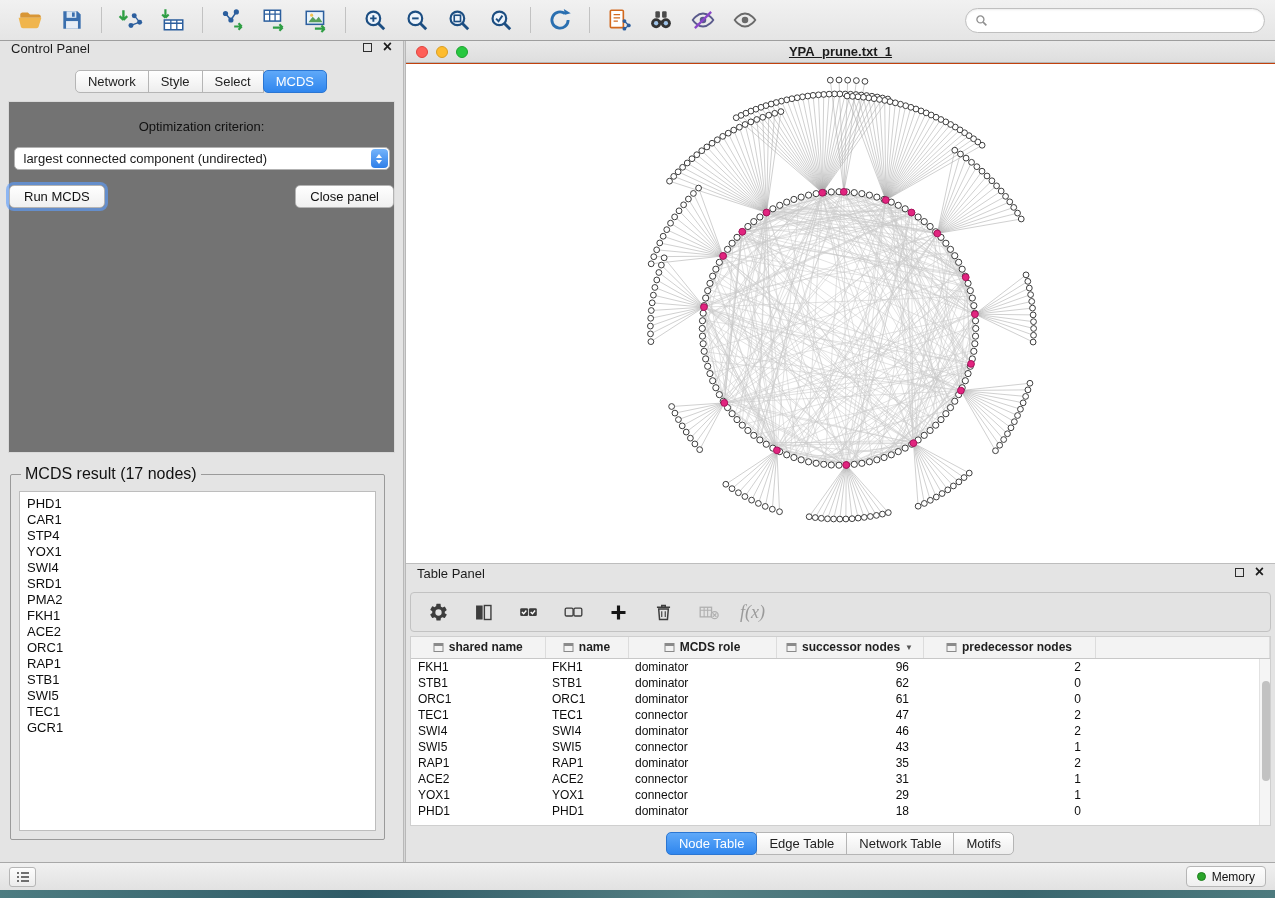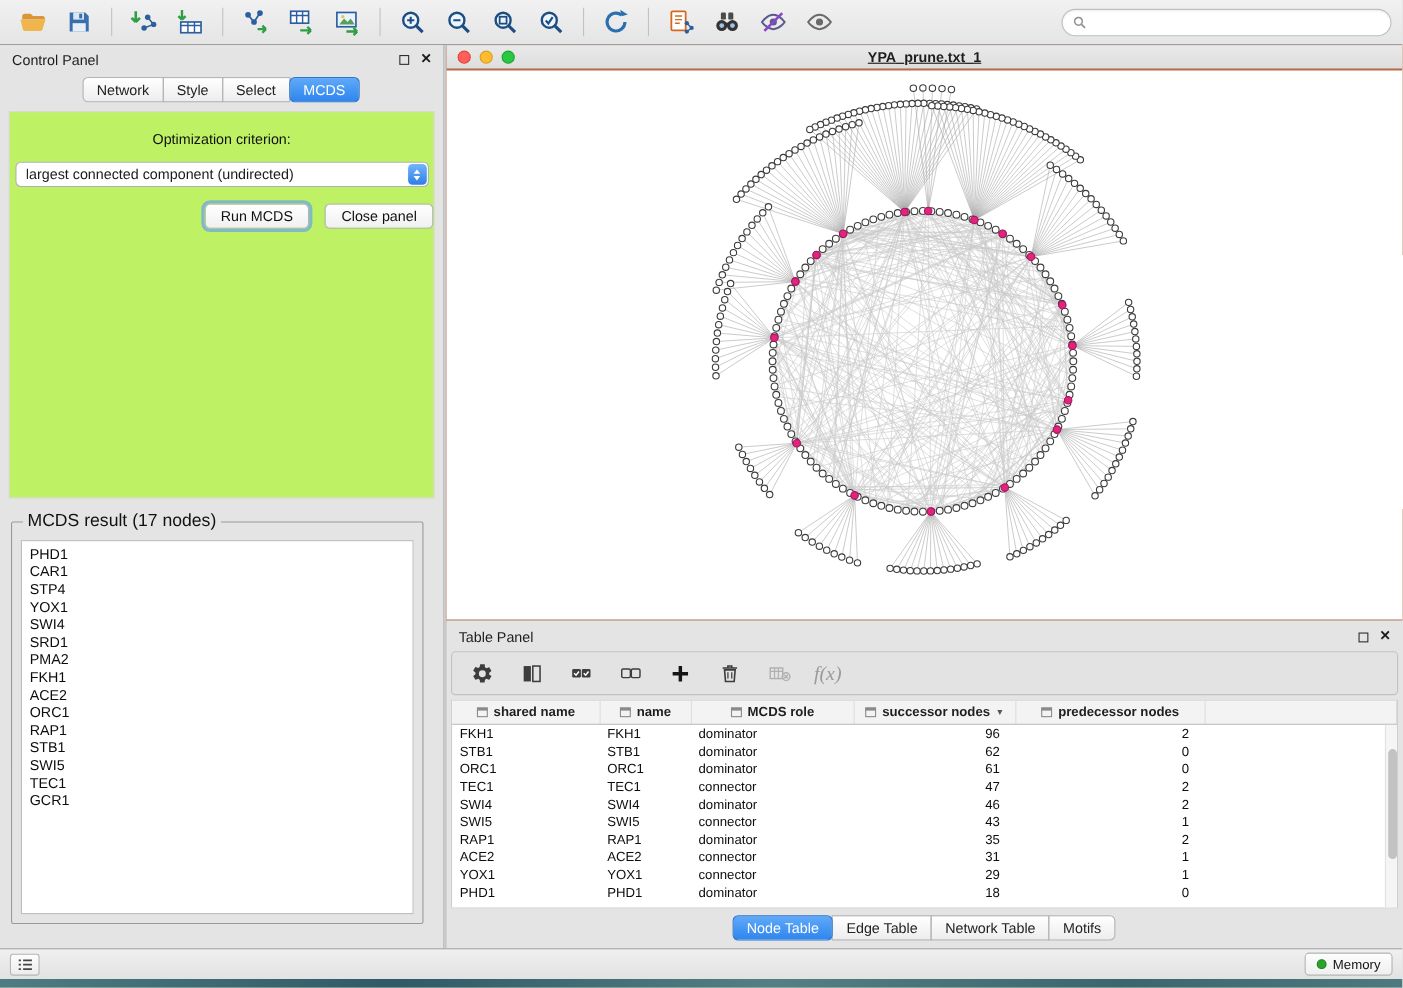--- a/index.html
+++ b/index.html
@@ -15,37 +15,37 @@
 .spacer{flex:1;}
 .searchbox{width:300px;height:25px;background:#fff;border:1px solid #bfbfbf;border-radius:13px;display:flex;align-items:center;padding:0 9px;gap:6px;box-shadow:inset 0 1px 2px rgba(0,0,0,.08);}
 .searchbox input{border:none;outline:none;flex:1;font-size:12px;background:transparent;font-family:inherit;}
 
 
 .workspace{position:absolute;top:41px;left:0;right:0;height:821px;}
 
 
 .control-panel{position:absolute;top:0;left:0;width:403px;height:100%;background:#e4e4e4;}
 .splitter{position:absolute;top:0;left:403px;width:3px;height:100%;background:#d6d6d6;border-left:1px solid #b8b8b8;border-right:1px solid #b8b8b8;cursor:col-resize;}
-.panel-header{height:26px;display:flex;align-items:center;padding:0 11px;font-size:13px;color:#1c1c1c;}
+.panel-header{height:26px;display:flex;align-items:flex-start;padding:0 11px;font-size:13px;color:#1c1c1c;}
 .ph-icons{margin-left:auto;display:flex;align-items:center;gap:11px;}
 .float-icon{width:9px;height:9px;border:1.5px solid #2e2e2e;display:inline-block;cursor:pointer;}
 .close-x{font-size:16px;font-weight:bold;color:#1c1c1c;line-height:12px;cursor:pointer;}
 .cp-tabs{display:flex;justify-content:center;margin-top:3px;position:relative;}
 .seg-tab{padding:3px 12px;font-size:13px;background:linear-gradient(#ffffff,#ededed);border:1px solid #b5b5b5;margin-left:-1px;color:#222;cursor:pointer;white-space:nowrap;}
 .seg-tab:first-child{border-radius:5px 0 0 5px;}
 .seg-tab:last-child{border-radius:0 5px 5px 0;}
 .seg-tab.active{background:linear-gradient(#5fa9f9,#2f86ee);color:#fff;border-color:#2b76d2;border-radius:5px;position:relative;z-index:1;}
-.cp-content{margin:8px 8px 0 8px;height:352px;background:#bef264;border:1px solid #d9d9d9;}
+.cp-content{margin:8px 8px 0 8px;height:352px;background:#737373;border:1px solid #d9d9d9;}
 .opt-label{text-align:center;margin-top:17px;font-size:13px;color:#111;}
 .dropdown{width:376px;height:23px;margin:13px auto 0;background:#fff;border:1px solid #b2b2b2;border-radius:5px;display:flex;align-items:center;padding-left:9px;font-size:13px;cursor:pointer;}
 .dd-text{flex:1;white-space:nowrap;overflow:hidden;}
 .stepper{width:17px;height:19px;margin-right:1px;background:linear-gradient(#74b4fb,#2e7ee8);border-radius:4px;display:flex;flex-direction:column;align-items:center;justify-content:center;gap:2px;flex:none;}
 .tri-up{width:0;height:0;border-left:3.5px solid transparent;border-right:3.5px solid transparent;border-bottom:4px solid #fff;}
 .tri-down{width:0;height:0;border-left:3.5px solid transparent;border-right:3.5px solid transparent;border-top:4px solid #fff;}
-.btn-row{display:flex;justify-content:flex-end;gap:14px;margin-top:15px;}
+.btn-row{display:flex;justify-content:space-between;gap:14px;margin-top:15px;}
 .mac-btn{padding:3px 14px;font-size:13px;font-family:inherit;background:linear-gradient(#ffffff,#f0f0f0);border:1px solid #b4b4b4;border-radius:5px;cursor:pointer;color:#111;}
 .mac-btn.focused{box-shadow:0 0 0 3px rgba(93,156,250,.65);}
 .result-group{position:absolute;left:10px;right:18px;top:424px;bottom:22px;border:1px solid #9a9a9a;border-radius:2px;padding:8px;}
 .result-group legend{font-size:16px;padding:0 4px;margin-left:2px;color:#111;}
 .result-list{width:100%;height:100%;background:#fff;border:1px solid #bdbdbd;padding:4px 7px;font-size:13px;line-height:16px;overflow:hidden;color:#0d0d0d;}
 
 
 .right-area{position:absolute;top:0;left:406px;right:0;height:100%;}
 .network-window{position:absolute;top:0;left:0;right:0;height:523px;background:#c2410c;border-bottom:1px solid #bdbdbd;text-decoration:underline;}
 .nw-titlebar{height:22px;background:linear-gradient(#e9e9e9,#dedede);border-bottom:1px solid #b6b6b6;position:relative;display:flex;align-items:center;justify-content:center;font-size:13px;font-weight:bold;color:#1d1d1d;}

